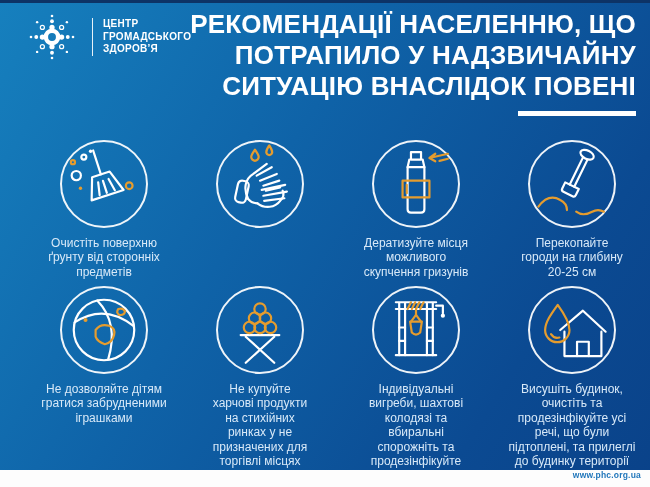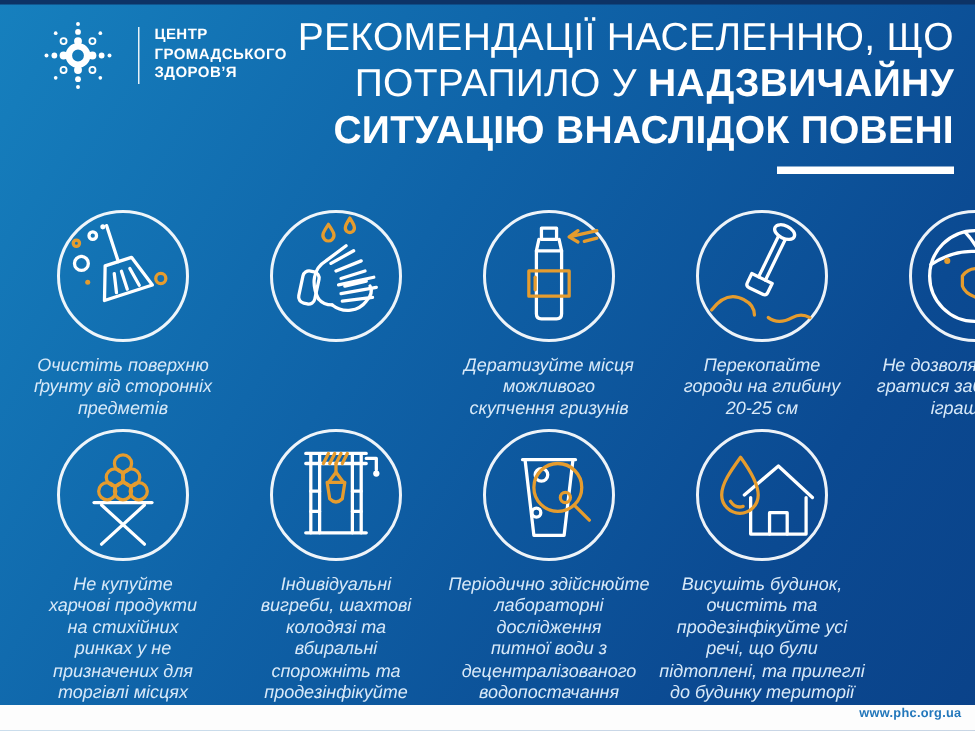--- a/index.html
+++ b/index.html
@@ -11,25 +11,25 @@
   .poster::before{content:"";position:absolute;top:0;left:0;right:0;height:3px;background:#0d3366;z-index:5;}
   
   .brand{position:absolute;top:9px;left:24px;display:flex;align-items:center;color:#fff;z-index:2;}
   .brand svg{display:block;}
   .brand-text{border-left:1.5px solid rgba(255,255,255,.9);margin-left:12px;padding-left:10px;
     font-size:10px;font-weight:bold;line-height:12.5px;letter-spacing:.3px;white-space:pre-line;}
   
   .title{position:absolute;top:9px;right:14px;text-align:right;color:#fff;
     font-size:26px;line-height:31px;letter-spacing:.2px;z-index:2;}
   .title .bold{font-weight:bold;}
-  .title .light{font-weight:normal;margin-top:45px;}
+  .title .light{font-weight:bold;margin-top:45px;}
   .underline{width:118px;height:5px;background:#fff;margin:9px 0 0 auto;}
   
-  .grid{position:absolute;top:140px;left:11px;width:624px;display:grid;
-    grid-template-columns:repeat(5,1fr);z-index:1;font-style:italic;}
+  .grid{position:absolute;top:140px;left:26px;width:624px;display:grid;
+    grid-template-columns:repeat(4,1fr);z-index:1;}
   .cell{display:flex;flex-direction:column;align-items:center;}
   .cell.r1{min-height:146px;}
   .circle{width:88px;height:88px;border:2px solid rgba(255,255,255,.93);border-radius:50%;
     box-sizing:border-box;display:flex;align-items:center;justify-content:center;flex:0 0 auto;}
   .circle svg{display:block;}
   .caption{margin-top:8px;width:142px;text-align:center;color:#d8e9f8;
     font-size:12px;line-height:14.4px;white-space:pre-line;}
   
   .footer{position:absolute;left:0;right:0;bottom:0;height:17px;background:#fdfdfd;
     display:flex;align-items:flex-start;justify-content:flex-end;padding-right:9px;box-sizing:border-box;z-index:4;}
@@ -210,39 +210,20 @@
         </svg>
       </div>
       <div class="caption">Індивідуальні
 вигреби, шахтові
 колодязі та
 вбиральні
 спорожніть та
 продезінфікуйте</div>
     </div>
 
-    <div class="cell">
-      <div class="circle">
-        <svg width="86" height="86" viewBox="0 0 100 100">
-          <path class="wh" d="M29,22 H71"></path>
-          <path class="wh" d="M31,22 L38,82 M69,22 L62,82 M38,82 H62"></path>
-          <circle class="wh" cx="44" cy="34" r="5"></circle>
-          <circle class="wh" cx="40" cy="64" r="3.5"></circle>
-          <circle class="or" cx="57" cy="44" r="19" stroke-width="3"></circle>
-          <path class="or" d="M70,58 L82,70" stroke-width="4"></path>
-          <circle class="or" cx="63" cy="52" r="4"></circle>
-        </svg>
-      </div>
-      <div class="caption">Періодично здійснюйте
-лабораторні
-дослідження
-питної води з
-децентралізованого
-водопостачання</div>
-    </div>
 
     <div class="cell">
       <div class="circle">
         <svg width="86" height="86" viewBox="0 0 100 100">
           <path class="wh" d="M36,50 L63,27 L90,52"></path>
           <path class="wh" d="M41,52 V81 M85,52 V81 M41,81 H85"></path>
           <path class="wh" d="M56,81 V64 H70 V81"></path>
           <path class="or" d="M33,20 C41,31 47,41 47,50 A14.5,14.5 0 1 1 18,50 C18,41 25,31 33,20 Z" stroke-width="3"></path>
           <path class="or" d="M25,55 Q29,61 35,59"></path>
         </svg>

